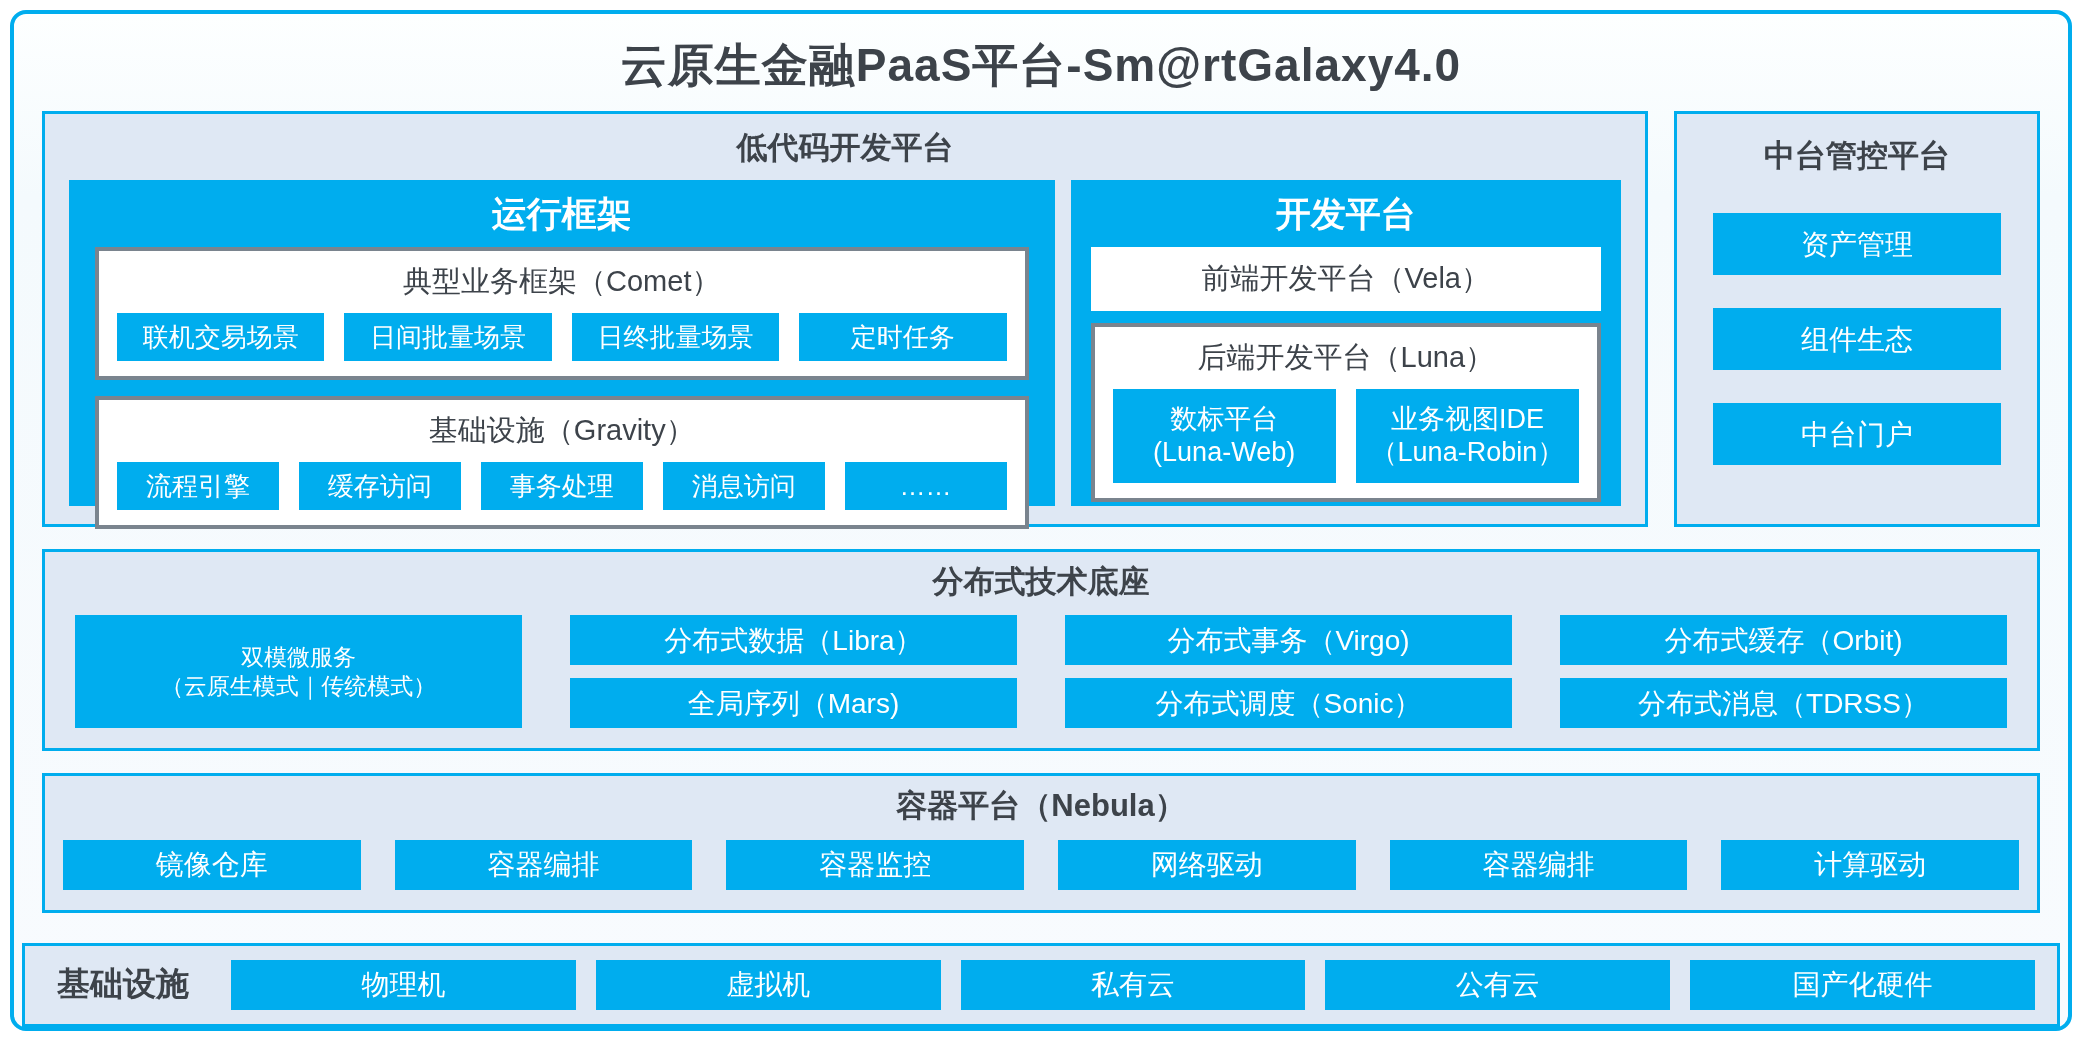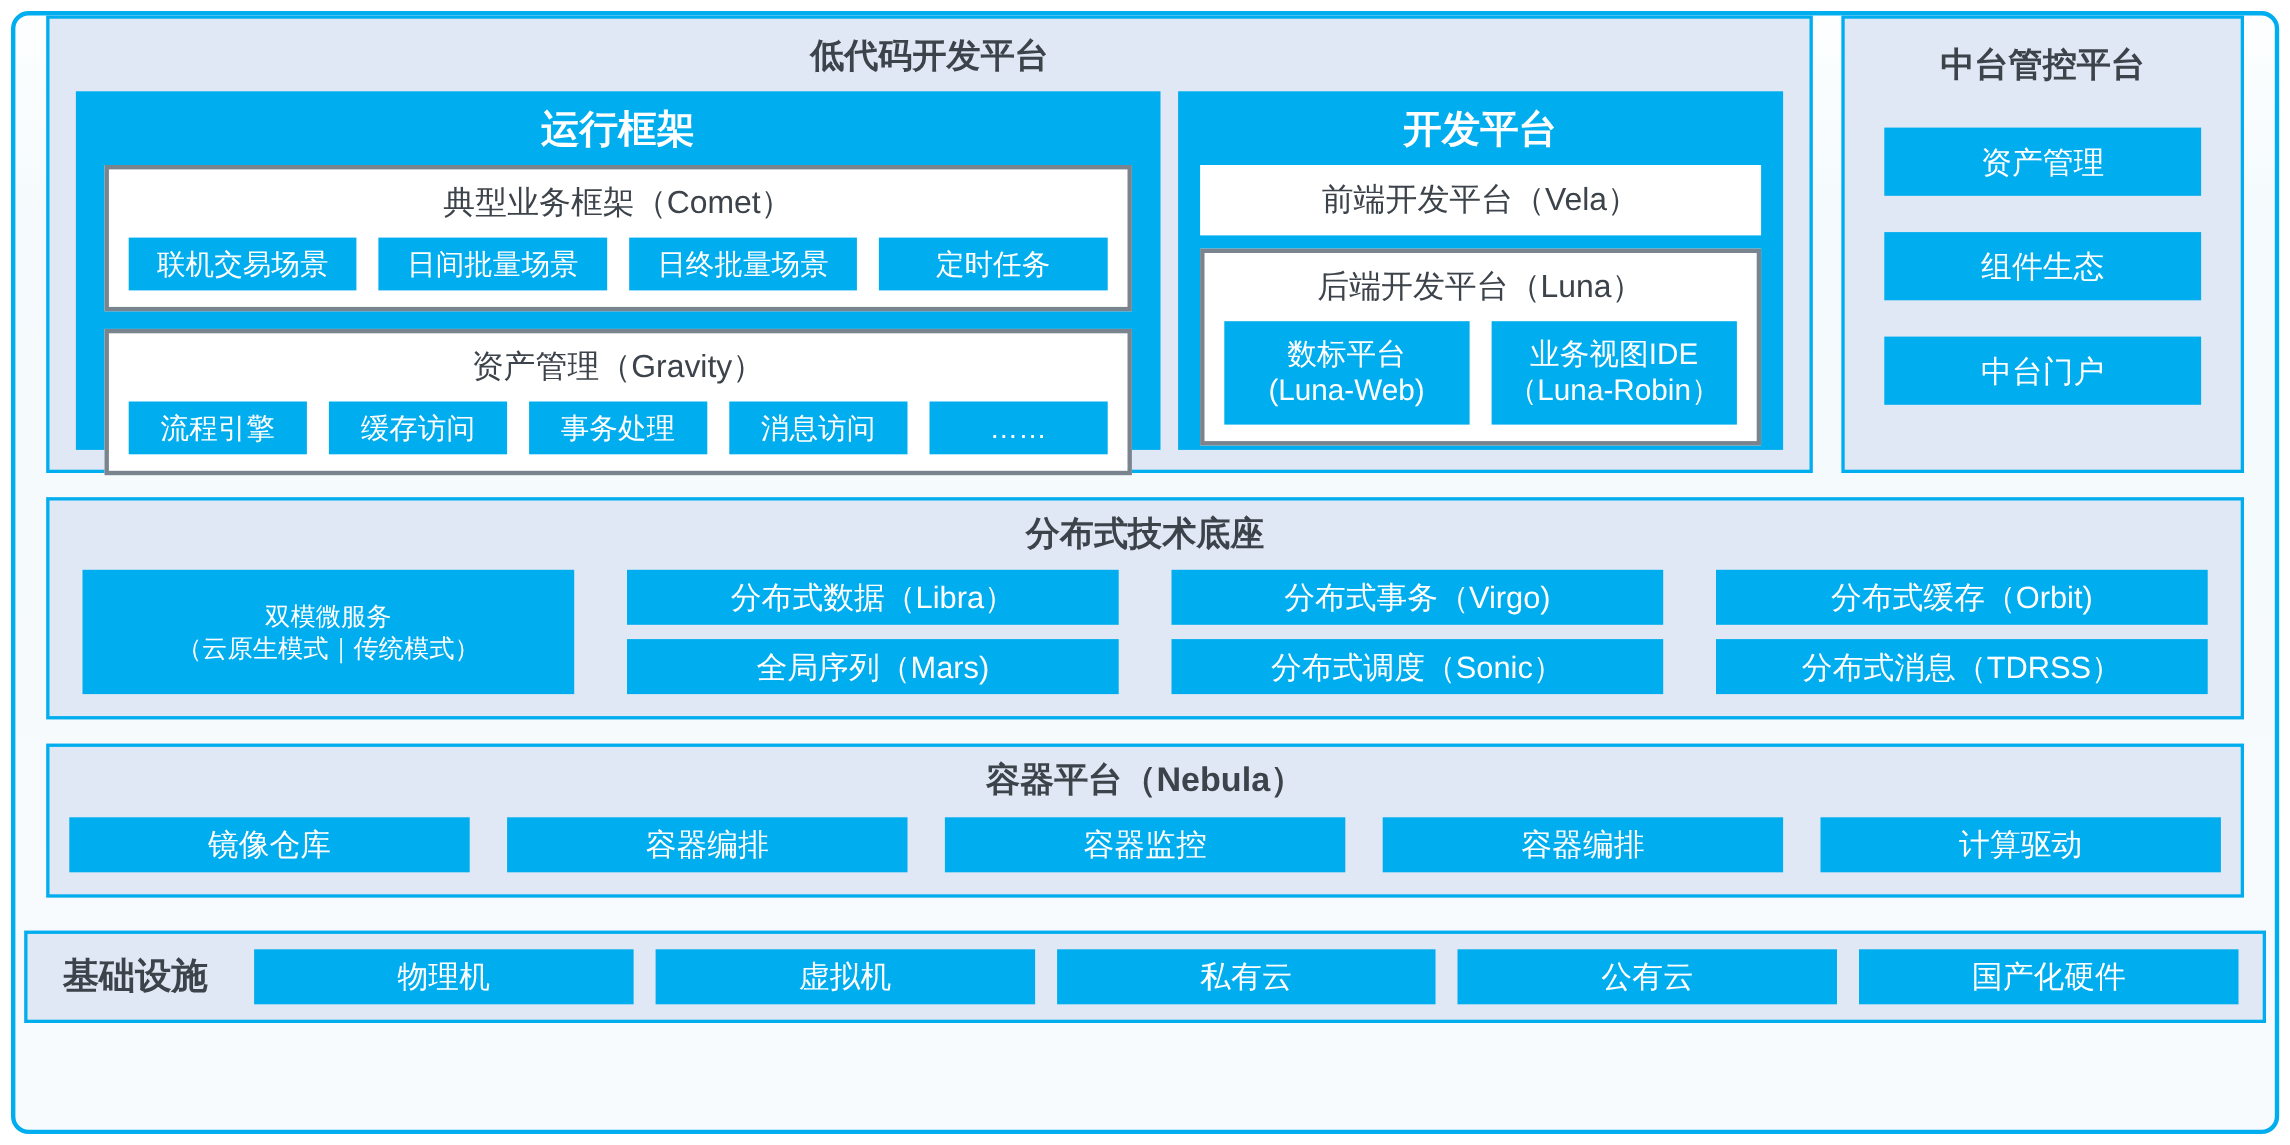--- a/index.html
+++ b/index.html
@@ -76,40 +76,41 @@
     font-size:33px;font-weight:700;color:#3D434A;white-space:nowrap;padding-left:10px;
   }
   .infra-btns{flex:1;gap:20px;}
   .infra-btns .chip{height:50px;font-size:28px;}
 </style>
 </head>
 <body>
 
 <div class="frame">
 
+  <div class="title">云原生金融PaaS平台-Sm@rtGalaxy4.0</div>
 
   <div class="row1">
 
     <section class="panel lowcode">
       <div class="sec-title">低代码开发平台</div>
       <div class="lowcode-body">
 
         <div class="blue-panel runtime">
           <div class="blue-title">运行框架</div>
           <div class="white-box">
             <div class="wb-title">典型业务框架（Comet）</div>
             <div class="btn-row">
               <div class="chip">联机交易场景</div>
               <div class="chip">日间批量场景</div>
               <div class="chip">日终批量场景</div>
               <div class="chip">定时任务</div>
             </div>
           </div>
           <div class="white-box">
-            <div class="wb-title">资产管理（Gravity）</div>
+            <div class="wb-title">基础设施（Gravity）</div>
             <div class="btn-row">
               <div class="chip">流程引擎</div>
               <div class="chip">缓存访问</div>
               <div class="chip">事务处理</div>
               <div class="chip">消息访问</div>
               <div class="chip">……</div>
             </div>
           </div>
         </div>
 
@@ -160,20 +161,21 @@
       <div class="chip">分布式消息（TDRSS）</div>
     </div>
   </section>
 
   <section class="panel row3">
     <div class="sec-title">容器平台（Nebula）</div>
     <div class="btn-row row3-btns">
       <div class="chip">镜像仓库</div>
       <div class="chip">容器编排</div>
       <div class="chip">容器监控</div>
+      <div class="chip">网络驱动</div>
       <div class="chip">容器编排</div>
       <div class="chip">计算驱动</div>
     </div>
   </section>
 
   <section class="panel row4">
     <div class="infra-label">基础设施</div>
     <div class="btn-row infra-btns">
       <div class="chip">物理机</div>
       <div class="chip">虚拟机</div>

